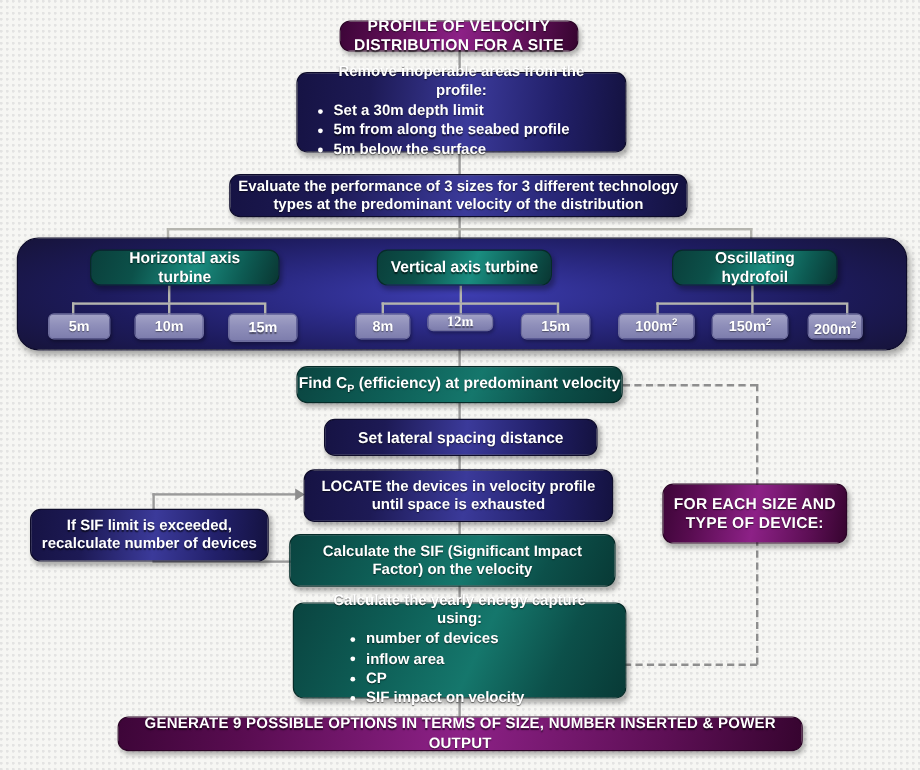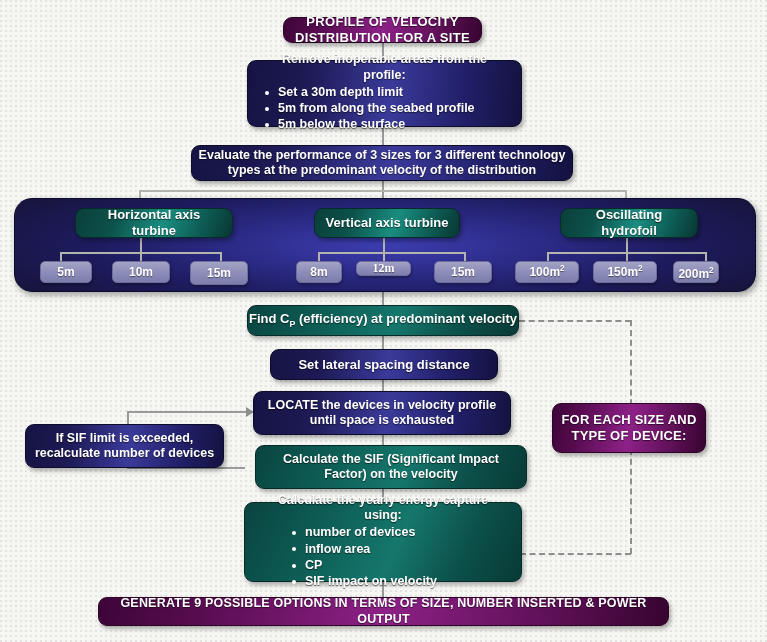--- a/index.html
+++ b/index.html
@@ -237,21 +237,21 @@
 
   <div class="node teal-flat" style="left:247px;top:305px;width:272px;height:31px;font-size:13px;">
     <span><span>Find C</span><sub>P</sub><span> (efficiency) at predominant velocity</span></span>
   </div>
 
   <div class="node navy" style="left:253px;top:391px;width:258px;height:44px;font-size:12.5px;">
     <span class="hdr">LOCATE the devices in velocity profile</span>
     <span class="hdr">until space is exhausted</span>
   </div>
 
-  <div class="node teal-flat" style="left:255px;top:445px;width:272px;height:44px;font-size:12.5px;">
+  <div class="node teal-flat" style="left:241px;top:445px;width:272px;height:44px;font-size:12.5px;">
     <span class="hdr">Calculate the SIF (Significant Impact</span>
     <span class="hdr">Factor) on the velocity</span>
   </div>
 
   <div class="node navy" style="left:25px;top:424px;width:199px;height:44px;font-size:12.5px;">
     <span class="hdr">If SIF limit is exceeded,</span>
     <span class="hdr">recalculate number of devices</span>
   </div>
 
   <div class="node teal-flat left" style="left:244px;top:502px;width:278px;height:80px;font-size:12.5px;">

